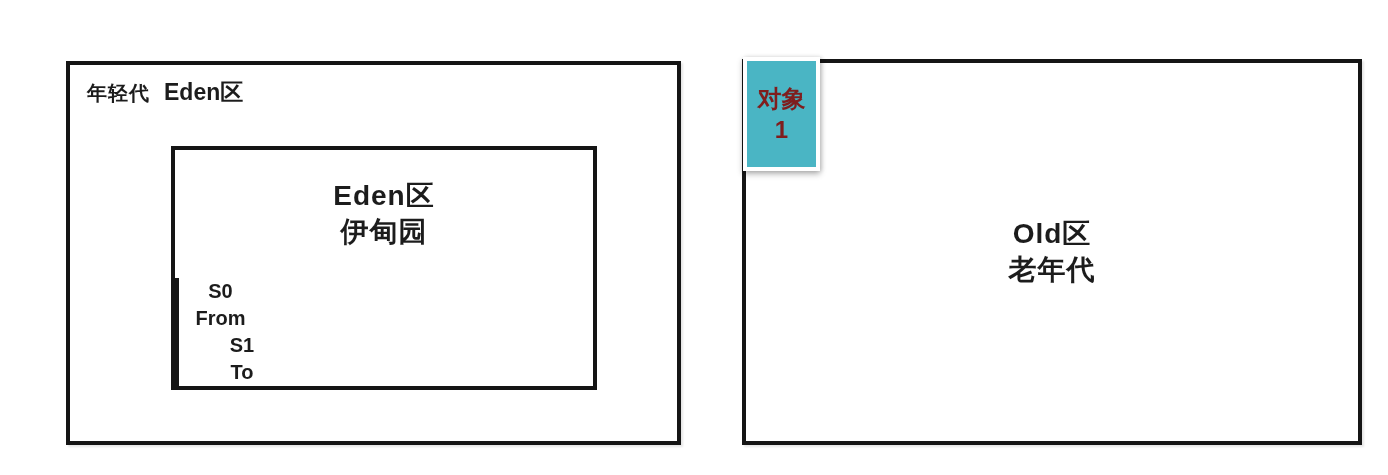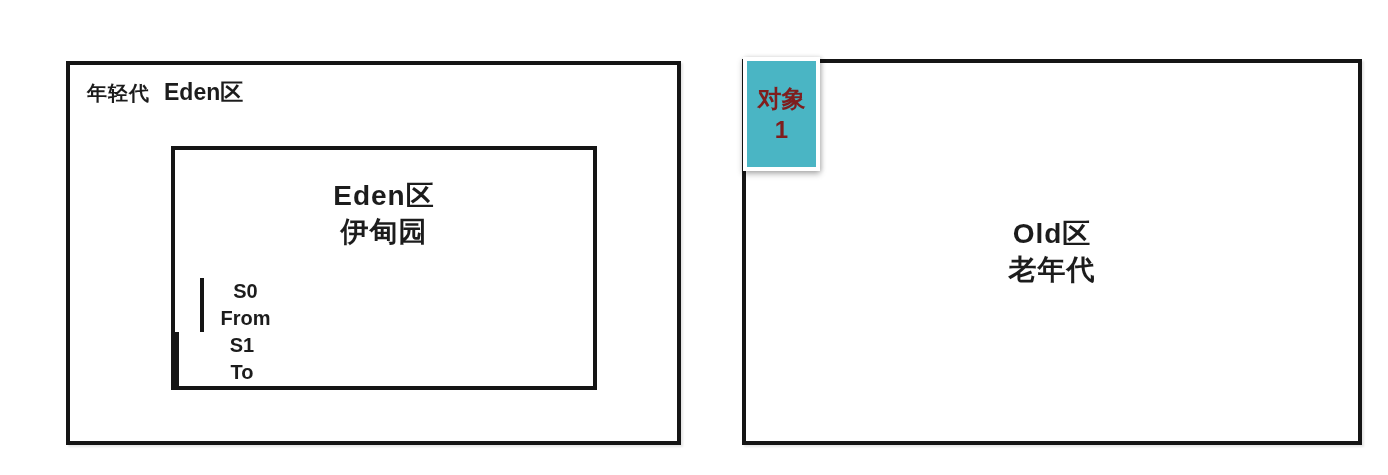--- a/index.html
+++ b/index.html
@@ -49,21 +49,21 @@
   }
   .cell {
     display: flex;
     flex-direction: column;
     align-items: center;
     justify-content: center;
     text-align: center;
     box-sizing: border-box;
   }
   .cell-eden { flex: 1; font-size: 28px; line-height: 36px; letter-spacing: 1px; }
-  .cell-s0 { width: 87px; border-left: 4px solid #151515; font-size: 20px; line-height: 27px; margin-left: 25px; }
+  .cell-s0 { width: 87px; border-left: 4px solid #151515; font-size: 20px; line-height: 27px; }
   .cell-s1 { width: 85px; border-left: 4px solid #151515; font-size: 20px; line-height: 27px; padding-left: 45px; }
 
   .old-label {
     width: 100%;
     height: 100%;
     display: flex;
     flex-direction: column;
     align-items: center;
     justify-content: center;
     text-align: center;

